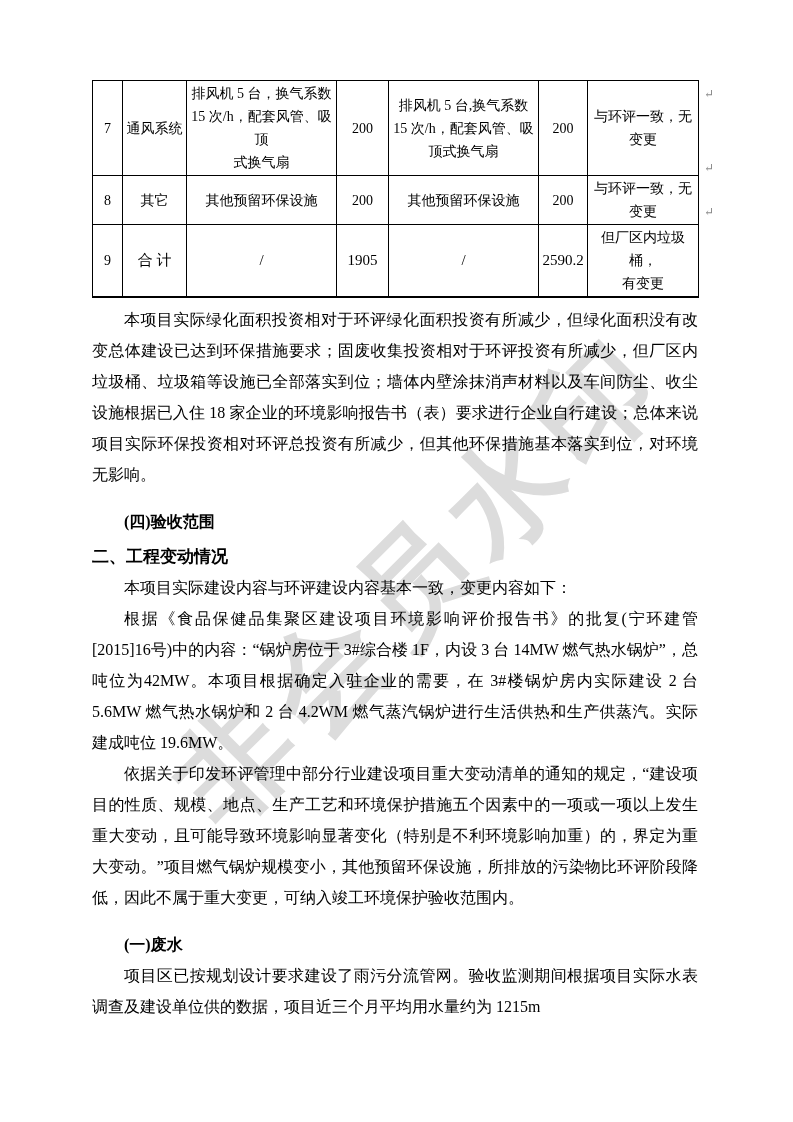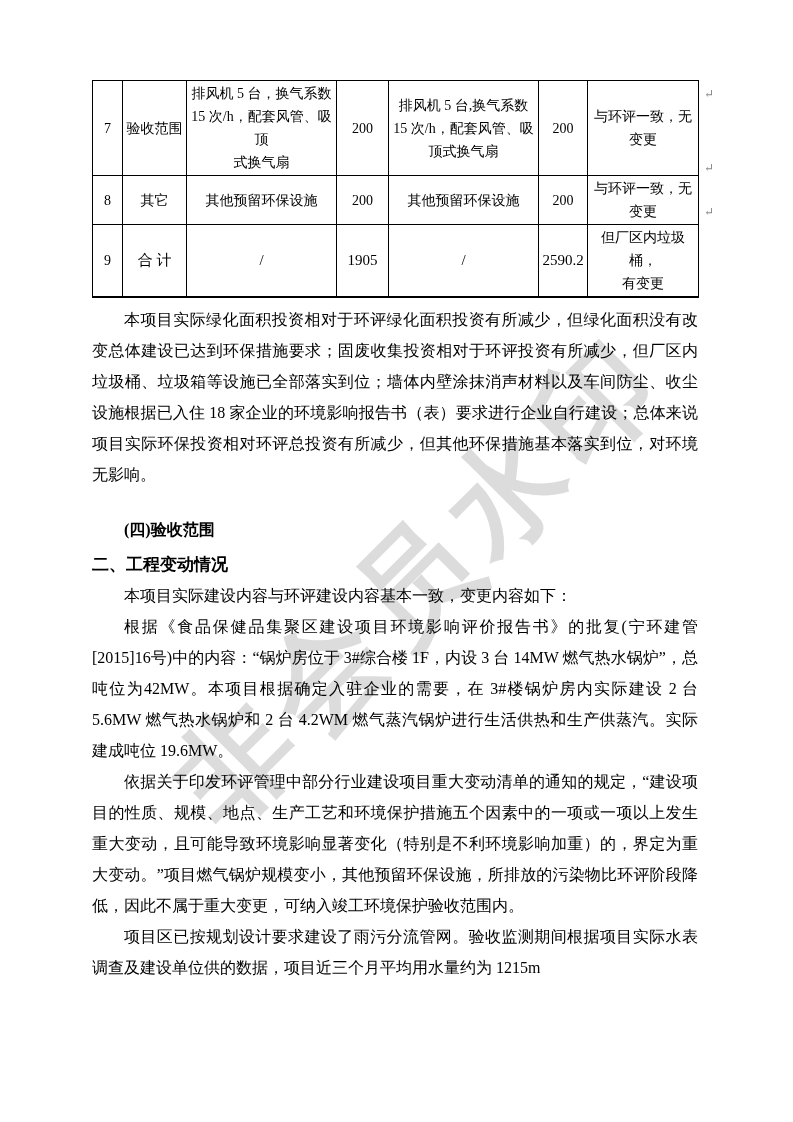--- a/index.html
+++ b/index.html
@@ -78,21 +78,21 @@
     text-indent: 2em;
   }
   .first-par { margin-top: 6px; }
   .heading-1 {
     margin: 4px 0 0 0;
     font-size: 17px;
     font-weight: bold;
     line-height: 31px;
   }
   .heading-2 {
-    margin: 24px 0 0 0;
+    margin: 16px 0 0 0;
     font-size: 16px;
     font-weight: bold;
     line-height: 31px;
     text-indent: 2em;
   }
 </style>
 </head>
 <body>
 
 <div class="page">
@@ -108,21 +108,21 @@
             <col style="width:64px">
             <col style="width:150px">
           <col style="width:52px">
             <col style="width:150px">
             <col style="width:49px">
           <col style="width:111px">
         </colgroup>
         <tbody>
           <tr class="row-7">
             <td class="cell-num">7</td>
-            <td class="cell-name">验收范围</td>
+            <td class="cell-name">通风系统</td>
             <td class="cell-desc">排风机 5 台，换气系数
 15 次/h，配套风管、吸顶
 式换气扇</td>
             <td class="cell-val">200</td>
             <td class="cell-desc">排风机 5 台,换气系数
 15 次/h，配套风管、吸
 顶式换气扇</td>
             <td class="cell-val">200</td>
             <td class="cell-remark">与环评一致，无
 变更</td>
@@ -161,18 +161,19 @@
 
     <h2 class="heading-1">二、工程变动情况</h2>
 
     <p class="body-text">本项目实际建设内容与环评建设内容基本一致，变更内容如下：</p>
 
     <p class="body-text">根据《食品保健品集聚区建设项目环境影响评价报告书》的批复(宁环建管[2015]16号)中的内容：“锅炉房位于 3#综合楼 1F，内设 3 台 14MW 燃气热水锅炉”，总吨位为42MW。本项目根据确定入驻企业的需要，在 3#楼锅炉房内实际建设 2 台 5.6MW 燃气热水锅炉和 2 台 4.2WM 燃气蒸汽锅炉进行生活供热和生产供蒸汽。实际建成吨位 19.6MW。</p>
 
     <p class="body-text">依据关于印发环评管理中部分行业建设项目重大变动清单的通知的规定，“建设项目的性质、规模、地点、生产工艺和环境保护措施五个因素中的一项或一项以上发生重大变动，且可能导致环境影响显著变化（特别是不利环境影响加重）的，界定为重大变动。”项目燃气锅炉规模变小，其他预留环保设施，所排放的污染物比环评阶段降低，因此不属于重大变更，可纳入竣工环境保护验收范围内。</p>
 
 
+    <h3 class="heading-2">(一)废水</h3>
 
 
     <p class="body-text"><span>项目区已按规划设计要求建设了雨污分流管网。验收监测期间根据项目实际水表调查及建设单位供的数据，项目近三个月平均用水量约为 1215m</span></p>
 
   </div>
 </div>
 
 </body></html>

